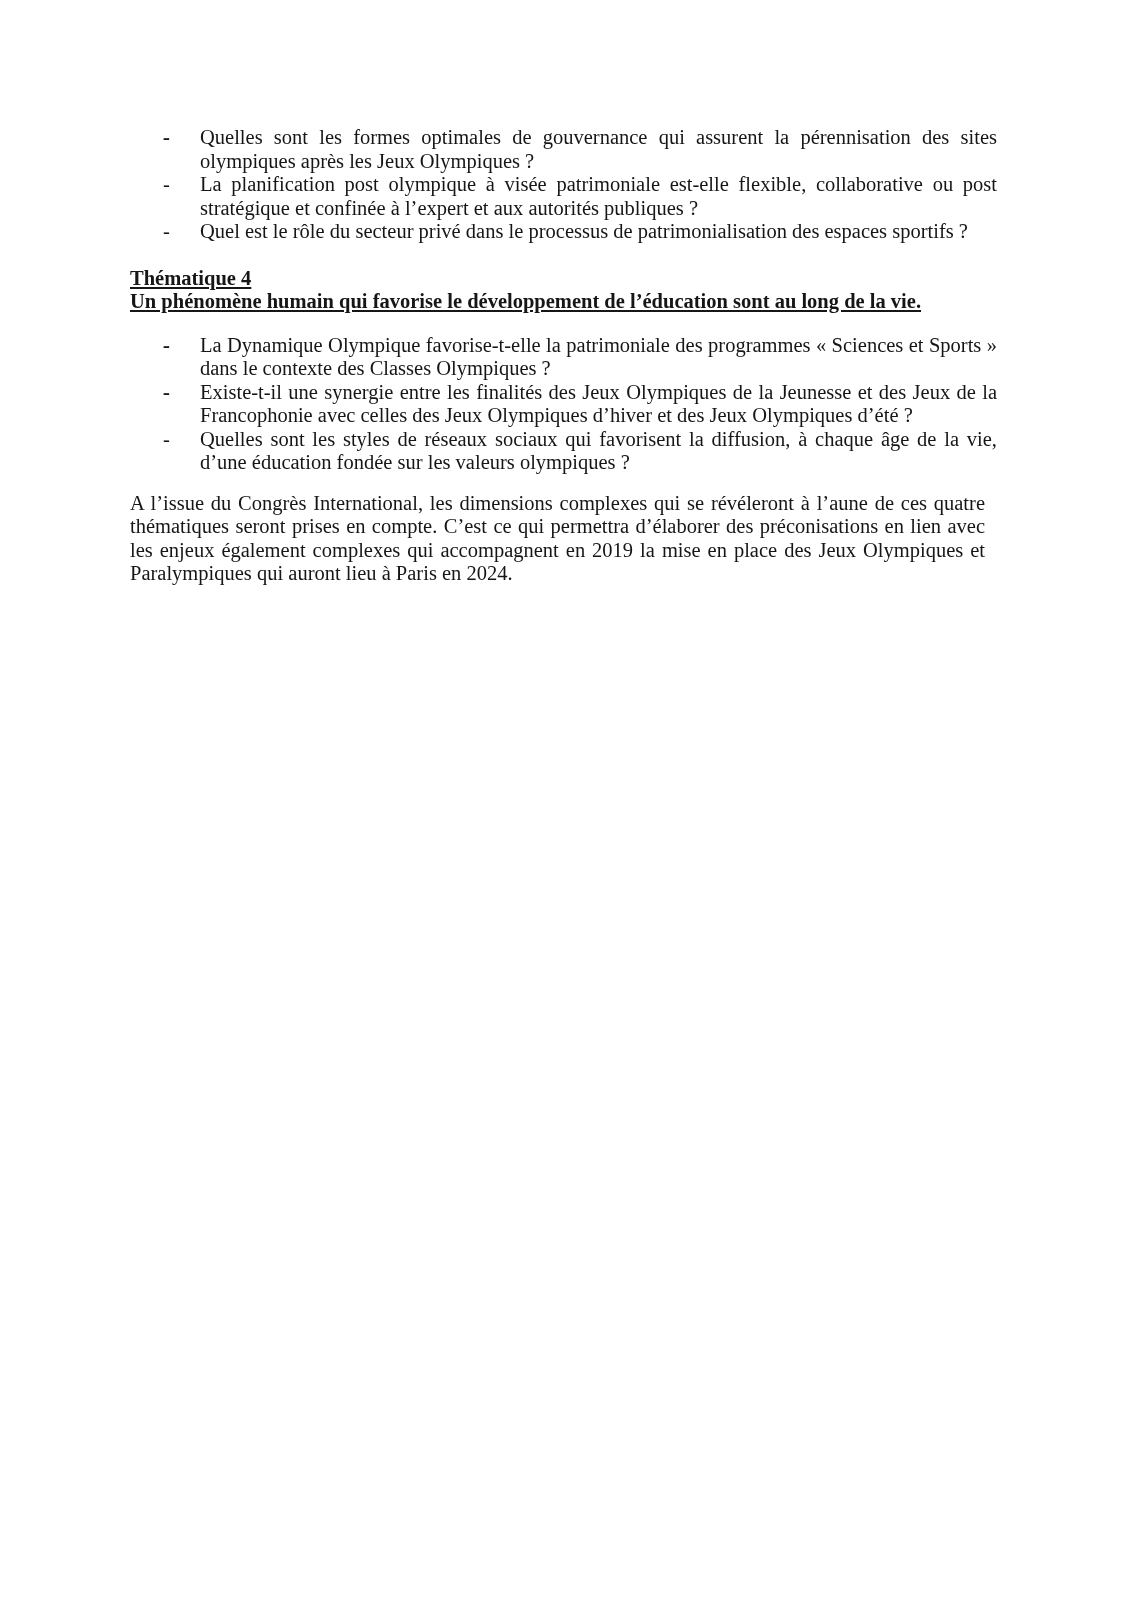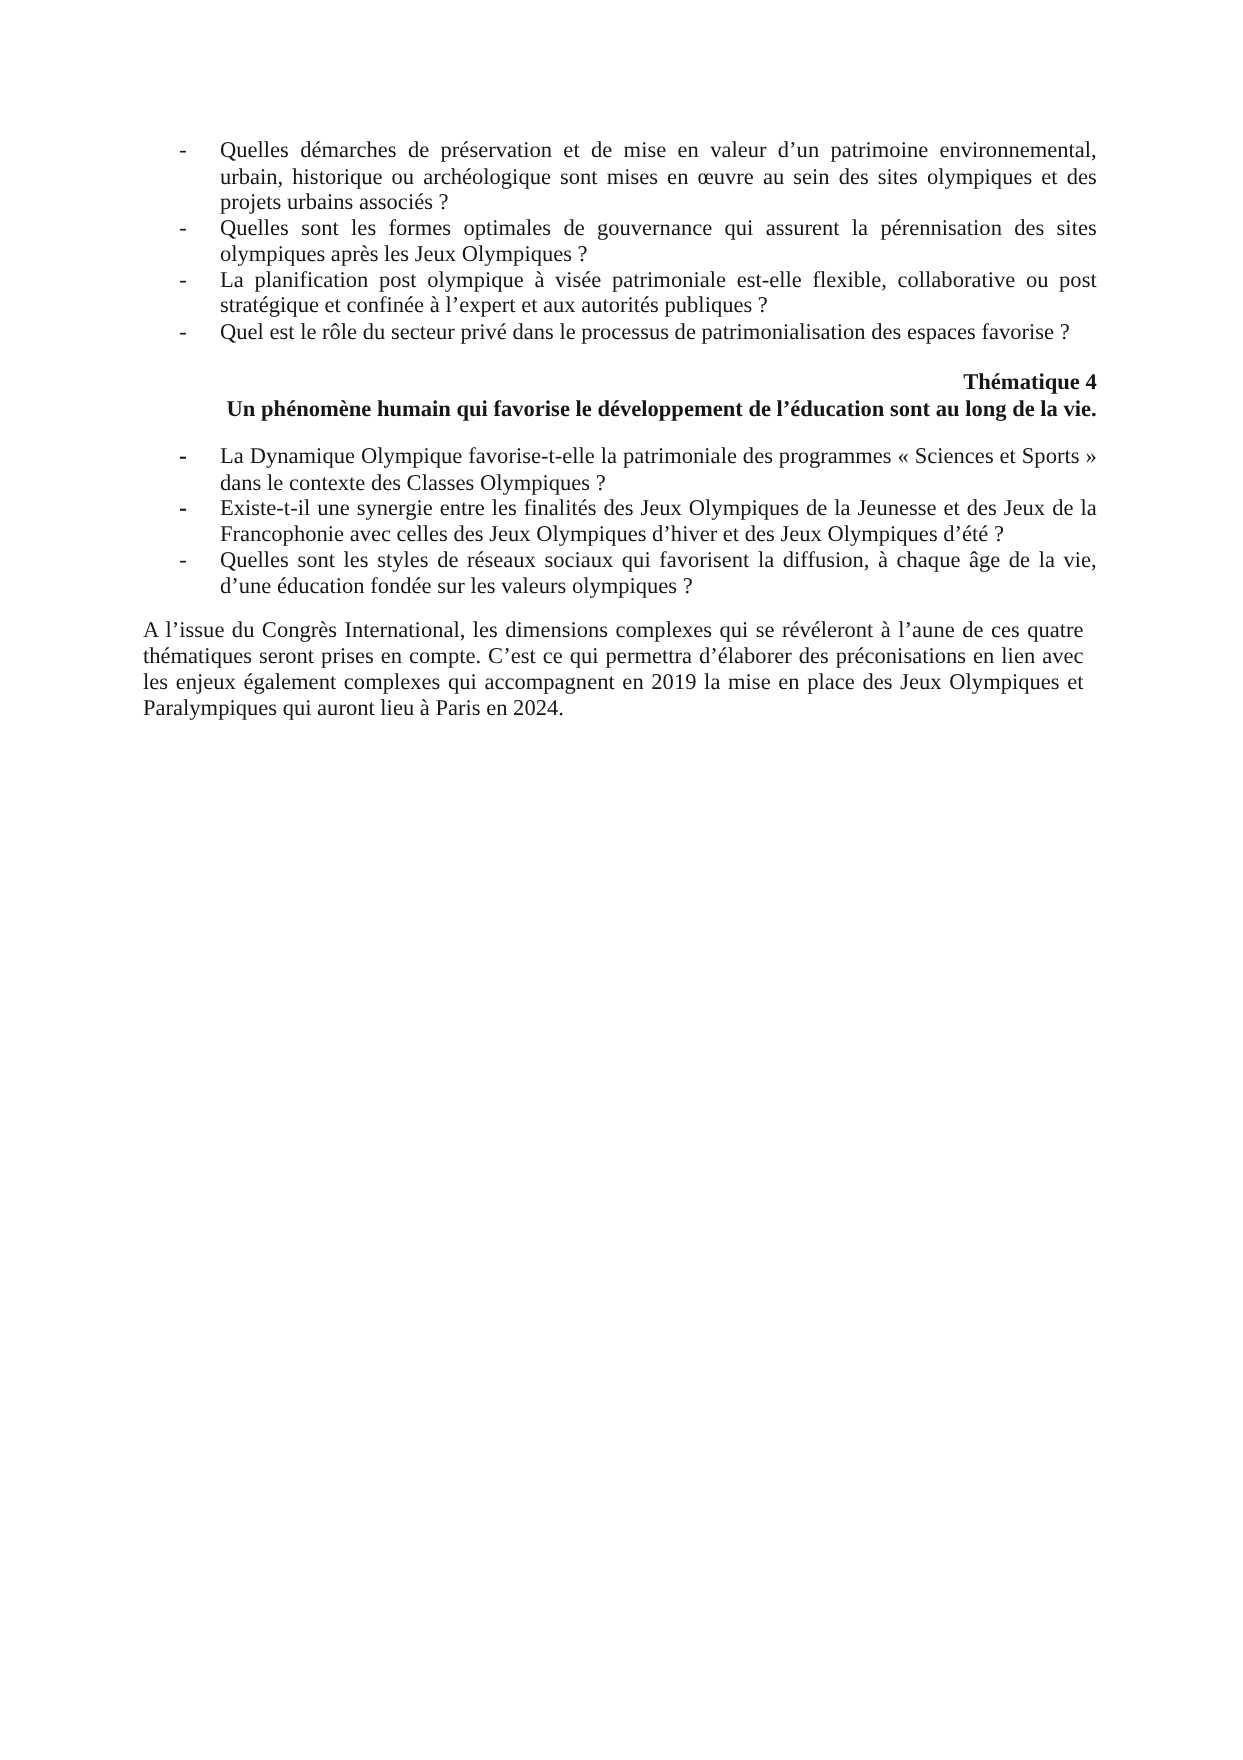--- a/index.html
+++ b/index.html
@@ -26,50 +26,50 @@
     position: relative;
     padding-left: 70px;
     text-align: justify;
   }
   .bullet .dash {
     position: absolute;
     left: 33px;
     top: 0;
   }
   .heading {
-    text-align: right;
+    text-align: left;
     font-weight: bold;
     margin: 23px 0 20px 0;
+    text-decoration: underline;
   }
   .closing {
     margin: 17px 12px 0 0;
     text-align: justify;
   }
 </style>
 </head>
 <body>
 
 <div class="page">
 
   <div class="bullet-list">
     <div class="bullet">
       <span class="dash">-</span>
-      <span>Quelles démarches de préservation et de mise en valeur d’un patrimoine environnemental, urbain, historique ou archéologique sont mises en œuvre au sein des sites olympiques et des projets urbains associés ?</span>
     </div>
     <div class="bullet">
       <span class="dash">-</span>
       <span>Quelles sont les formes optimales de gouvernance qui assurent la pérennisation des sites olympiques après les Jeux Olympiques ?</span>
     </div>
     <div class="bullet">
       <span class="dash">-</span>
       <span>La planification post olympique à visée patrimoniale est-elle flexible, collaborative ou post stratégique et confinée à l’expert et aux autorités publiques ?</span>
     </div>
     <div class="bullet">
       <span class="dash">-</span>
-      <span>Quel est le rôle du secteur privé dans le processus de patrimonialisation des espaces favorise ?</span>
+      <span>Quel est le rôle du secteur privé dans le processus de patrimonialisation des espaces sportifs ?</span>
     </div>
   </div>
 
   <div class="heading">
     <div>Thématique 4</div>
     <div>Un phénomène humain qui favorise le développement de l’éducation sont au long de la vie.</div>
   </div>
 
   <div class="bullet-list">
     <div class="bullet">

